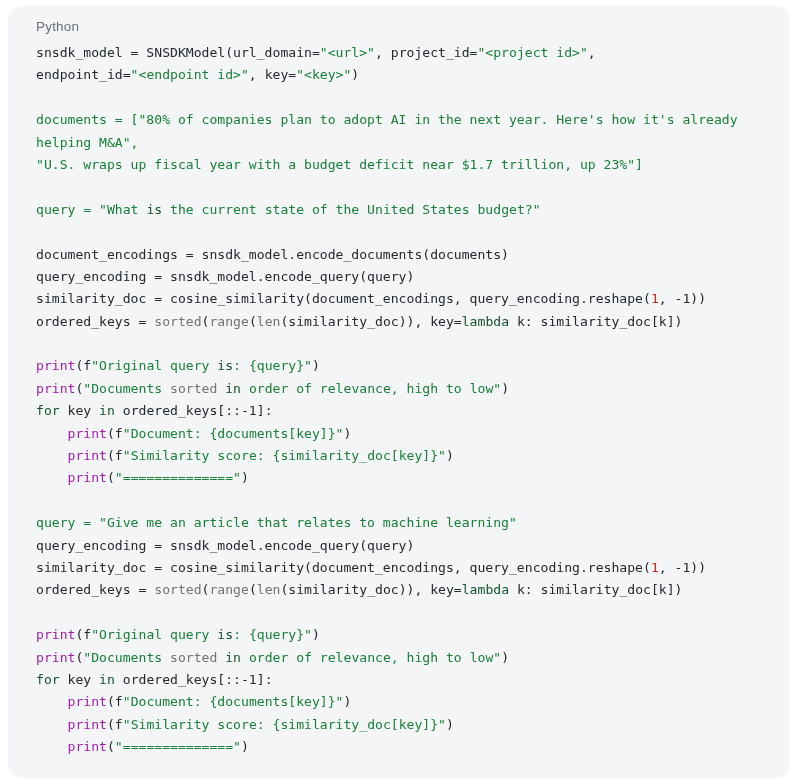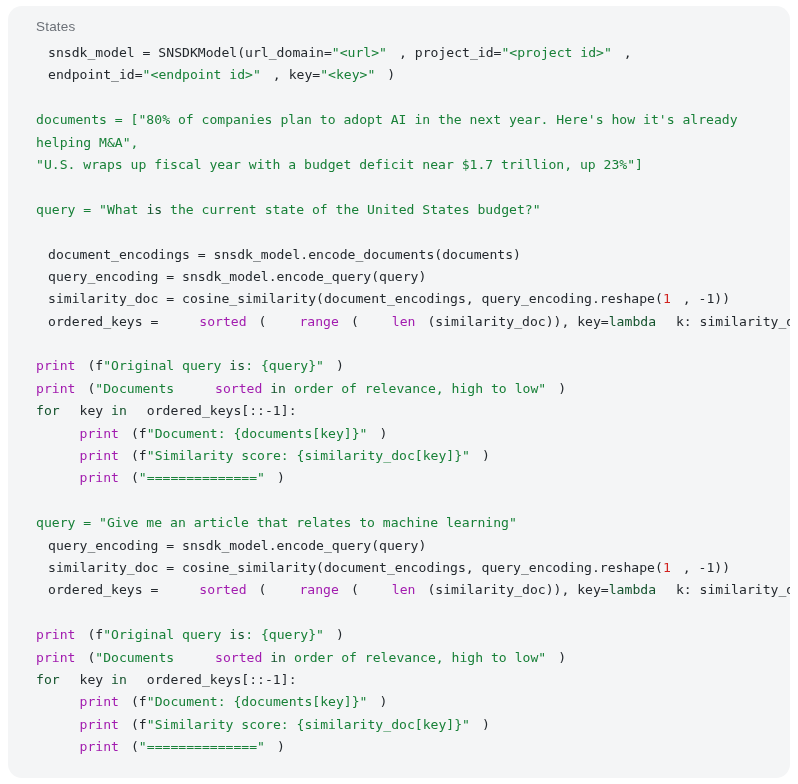--- a/index.html
+++ b/index.html
@@ -43,26 +43,26 @@
     font-size: 13.1px;
     line-height: 22.4px;
     white-space: pre;
     color: #24292e;
   }
   .ln {
     height: 22.4px;
     white-space: pre;
   }
   .ln.blank { height: 22.4px; }
-  .t-plain { color: #24292e; margin-left: 12px; }
+  .t-plain { color: #24292e; }
   .t-str   { color: #188038; }
   .t-kw    { color: #14532d; }
-  .t-bi    { color: #a21caf; margin-left: 33px; }
+  .t-bi    { color: #737373; }
   .t-num   { color: #d1221f; }
   .t-fn    { color: #a21caf; }
 </style>
 </head>
 <body>
 
 <div id="code-card">
-  <div id="lang-label">States</div>
+  <div id="lang-label">Python</div>
   <div id="code-block"><div class="ln"><span class="t-plain">snsdk_model = SNSDKModel(url_domain=</span><span class="t-str">"&lt;url&gt;"</span><span class="t-plain">, project_id=</span><span class="t-str">"&lt;project id&gt;"</span><span class="t-plain">,</span></div><div class="ln"><span class="t-plain">endpoint_id=</span><span class="t-str">"&lt;endpoint id&gt;"</span><span class="t-plain">, key=</span><span class="t-str">"&lt;key&gt;"</span><span class="t-plain">)</span></div><div class="ln blank">&nbsp;</div><div class="ln"><span class="t-str">documents = ["80% of companies plan to adopt AI in the next year. Here's how it's already</span></div><div class="ln"><span class="t-str">helping M&amp;A",</span></div><div class="ln"><span class="t-str">"U.S. wraps up fiscal year with a budget deficit near $1.7 trillion, up 23%"]</span></div><div class="ln blank">&nbsp;</div><div class="ln"><span class="t-str">query = "What </span><span class="t-kw">is</span><span class="t-str"> the current state of the United States budget?"</span></div><div class="ln blank">&nbsp;</div><div class="ln"><span class="t-plain">document_encodings = snsdk_model.encode_documents(documents)</span></div><div class="ln"><span class="t-plain">query_encoding = snsdk_model.encode_query(query)</span></div><div class="ln"><span class="t-plain">similarity_doc = cosine_similarity(document_encodings, query_encoding.reshape(</span><span class="t-num">1</span><span class="t-plain">, -1))</span></div><div class="ln"><span class="t-plain">ordered_keys = </span><span class="t-bi">sorted</span><span class="t-plain">(</span><span class="t-bi">range</span><span class="t-plain">(</span><span class="t-bi">len</span><span class="t-plain">(similarity_doc)), key=</span><span class="t-kw">lambda</span><span class="t-plain"> k: similarity_doc[k])</span></div><div class="ln blank">&nbsp;</div><div class="ln"><span class="t-fn">print</span><span class="t-plain">(f</span><span class="t-str">"Original query </span><span class="t-kw">is</span><span class="t-str">: {query}"</span><span class="t-plain">)</span></div><div class="ln"><span class="t-fn">print</span><span class="t-plain">(</span><span class="t-str">"Documents </span><span class="t-bi">sorted</span><span class="t-str"> </span><span class="t-kw">in</span><span class="t-str"> order of relevance, high to low"</span><span class="t-plain">)</span></div><div class="ln"><span class="t-kw">for</span><span class="t-plain"> key </span><span class="t-kw">in</span><span class="t-plain"> ordered_keys[::-1]:</span></div><div class="ln"><span class="t-plain">    </span><span class="t-fn">print</span><span class="t-plain">(f</span><span class="t-str">"Document: {documents[key]}"</span><span class="t-plain">)</span></div><div class="ln"><span class="t-plain">    </span><span class="t-fn">print</span><span class="t-plain">(f</span><span class="t-str">"Similarity score: {similarity_doc[key]}"</span><span class="t-plain">)</span></div><div class="ln"><span class="t-plain">    </span><span class="t-fn">print</span><span class="t-plain">(</span><span class="t-str">"=============="</span><span class="t-plain">)</span></div><div class="ln blank">&nbsp;</div><div class="ln"><span class="t-str">query = "Give me an article that relates to machine learning"</span></div><div class="ln"><span class="t-plain">query_encoding = snsdk_model.encode_query(query)</span></div><div class="ln"><span class="t-plain">similarity_doc = cosine_similarity(document_encodings, query_encoding.reshape(</span><span class="t-num">1</span><span class="t-plain">, -1))</span></div><div class="ln"><span class="t-plain">ordered_keys = </span><span class="t-bi">sorted</span><span class="t-plain">(</span><span class="t-bi">range</span><span class="t-plain">(</span><span class="t-bi">len</span><span class="t-plain">(similarity_doc)), key=</span><span class="t-kw">lambda</span><span class="t-plain"> k: similarity_doc[k])</span></div><div class="ln blank">&nbsp;</div><div class="ln"><span class="t-fn">print</span><span class="t-plain">(f</span><span class="t-str">"Original query </span><span class="t-kw">is</span><span class="t-str">: {query}"</span><span class="t-plain">)</span></div><div class="ln"><span class="t-fn">print</span><span class="t-plain">(</span><span class="t-str">"Documents </span><span class="t-bi">sorted</span><span class="t-str"> </span><span class="t-kw">in</span><span class="t-str"> order of relevance, high to low"</span><span class="t-plain">)</span></div><div class="ln"><span class="t-kw">for</span><span class="t-plain"> key </span><span class="t-kw">in</span><span class="t-plain"> ordered_keys[::-1]:</span></div><div class="ln"><span class="t-plain">    </span><span class="t-fn">print</span><span class="t-plain">(f</span><span class="t-str">"Document: {documents[key]}"</span><span class="t-plain">)</span></div><div class="ln"><span class="t-plain">    </span><span class="t-fn">print</span><span class="t-plain">(f</span><span class="t-str">"Similarity score: {similarity_doc[key]}"</span><span class="t-plain">)</span></div><div class="ln"><span class="t-plain">    </span><span class="t-fn">print</span><span class="t-plain">(</span><span class="t-str">"=============="</span><span class="t-plain">)</span></div></div>
 </div>
 
 </body></html>

